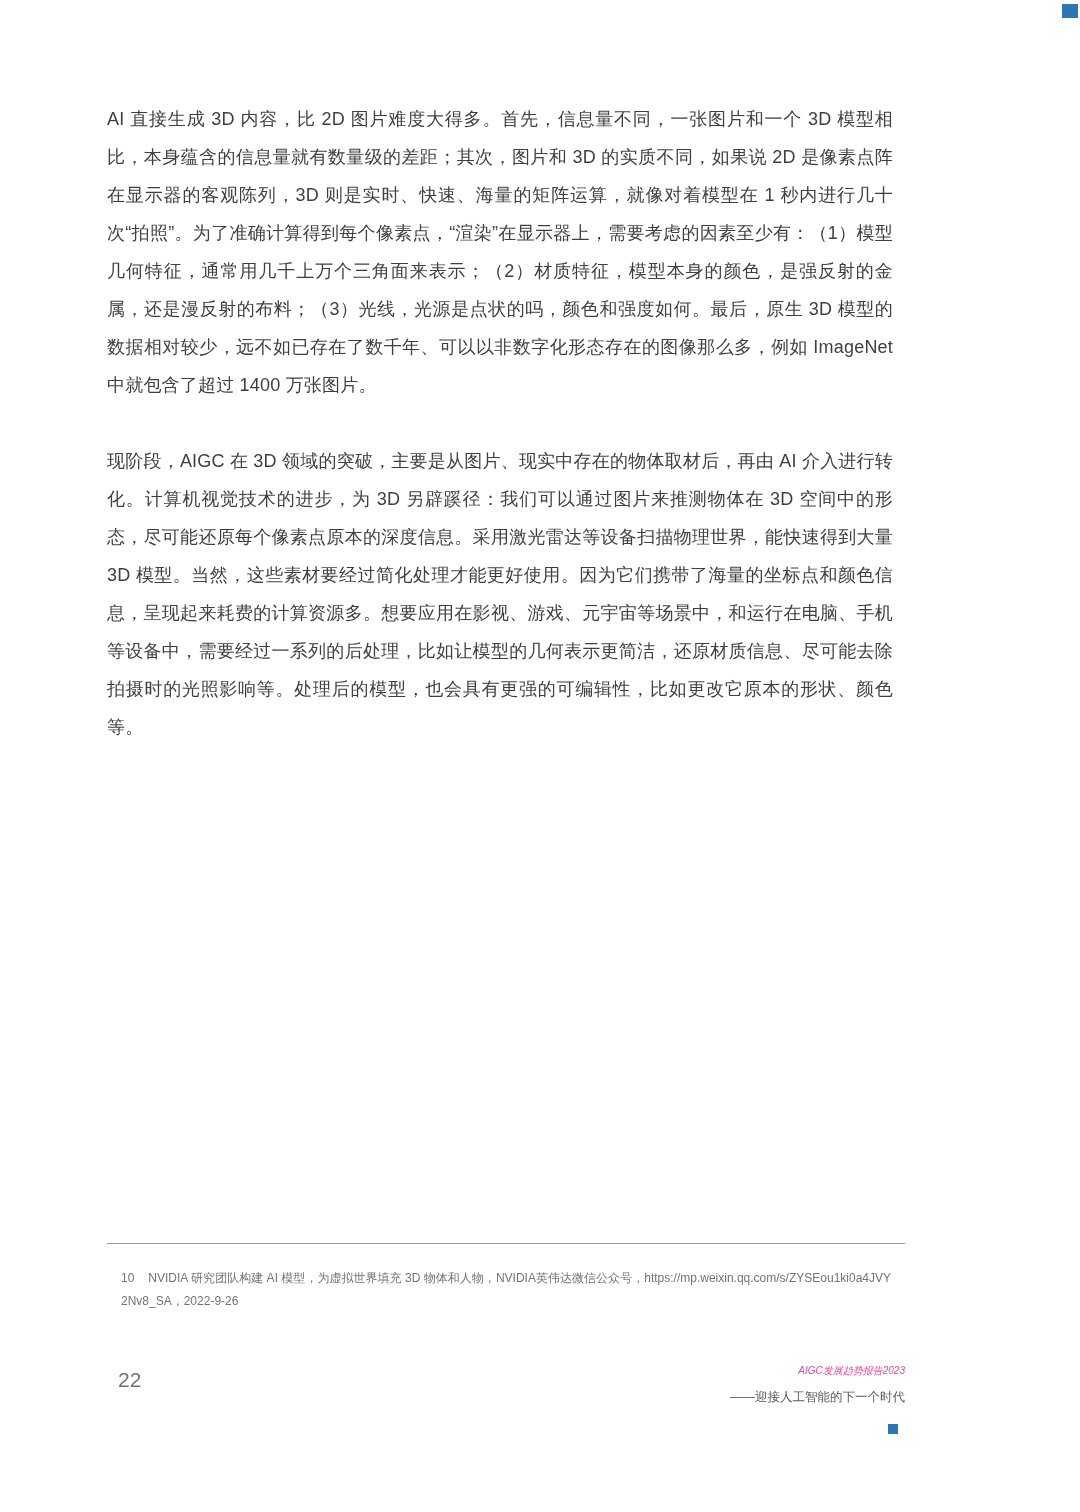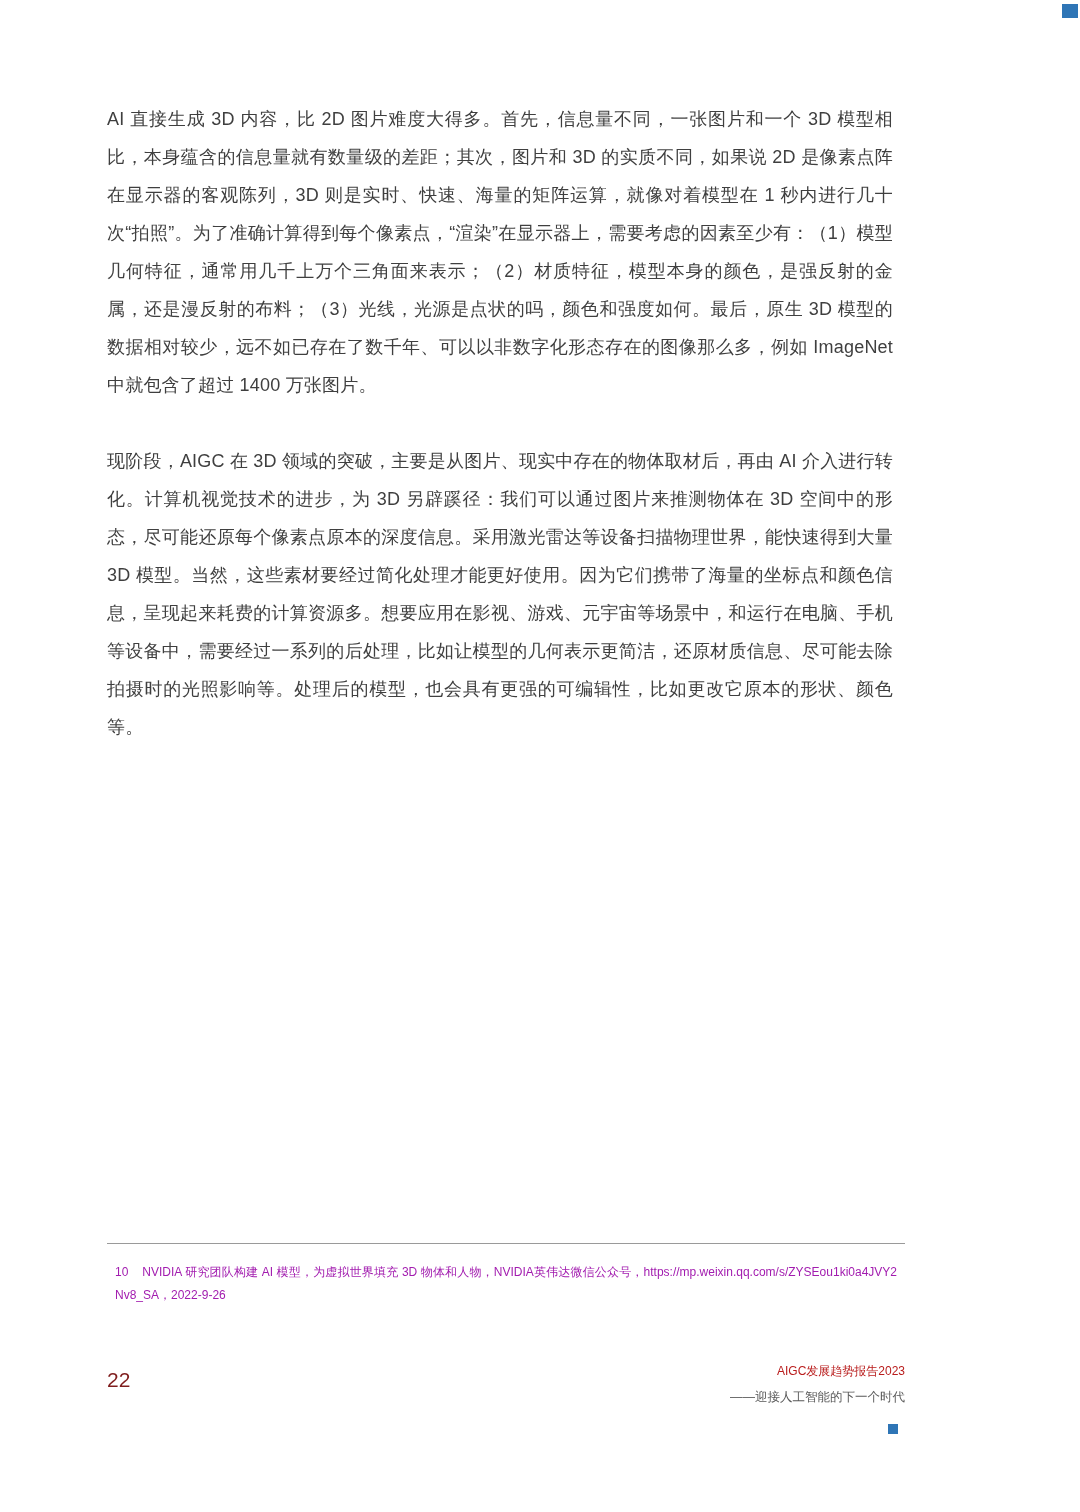--- a/index.html
+++ b/index.html
@@ -47,47 +47,48 @@
   }
   .footnote {
     position: absolute;
     left: 107px;
     top: 1243px;
     width: 798px;
     border-top: 1px solid #9a9a9a;
     padding-top: 9px;
   }
   .footnote-text {
-    margin: 8px;
+    margin: 14px;
     font-size: 12px;
     line-height: 23px;
-    color: #a21caf;
+    color: #737373;
     text-align: justify;
     word-break: break-all;
   }
   .footnote-number {
     margin-right: 14px;
   }
   .footer-page-number {
     position: absolute;
-    left: 107px;
+    left: 118px;
     top: 1368px;
     font-size: 21px;
-    color: #7f1d1d;
+    color: #737373;
   }
   .footer-right {
     position: absolute;
     right: 175px;
     top: 1358px;
     text-align: right;
   }
   .report-title {
-    font-size: 12px;
+    font-size: 10px;
     line-height: 26px;
-    color: #b91c1c;
+    color: #ec4899;
+    font-style: italic;
   }
   .report-subtitle {
     font-size: 12.5px;
     line-height: 26px;
     color: #595959;
     margin-left: 19px;
   }
 </style>
 </head>
 <body>

